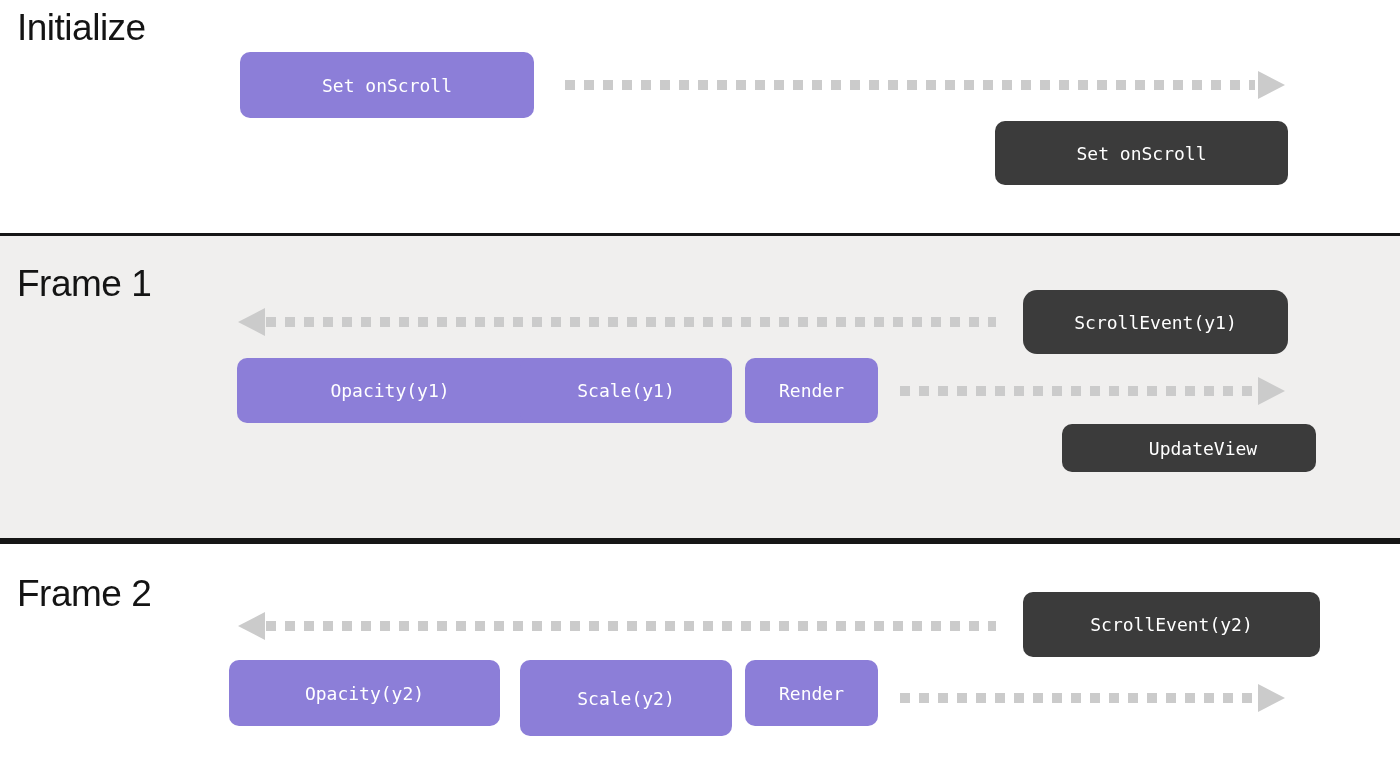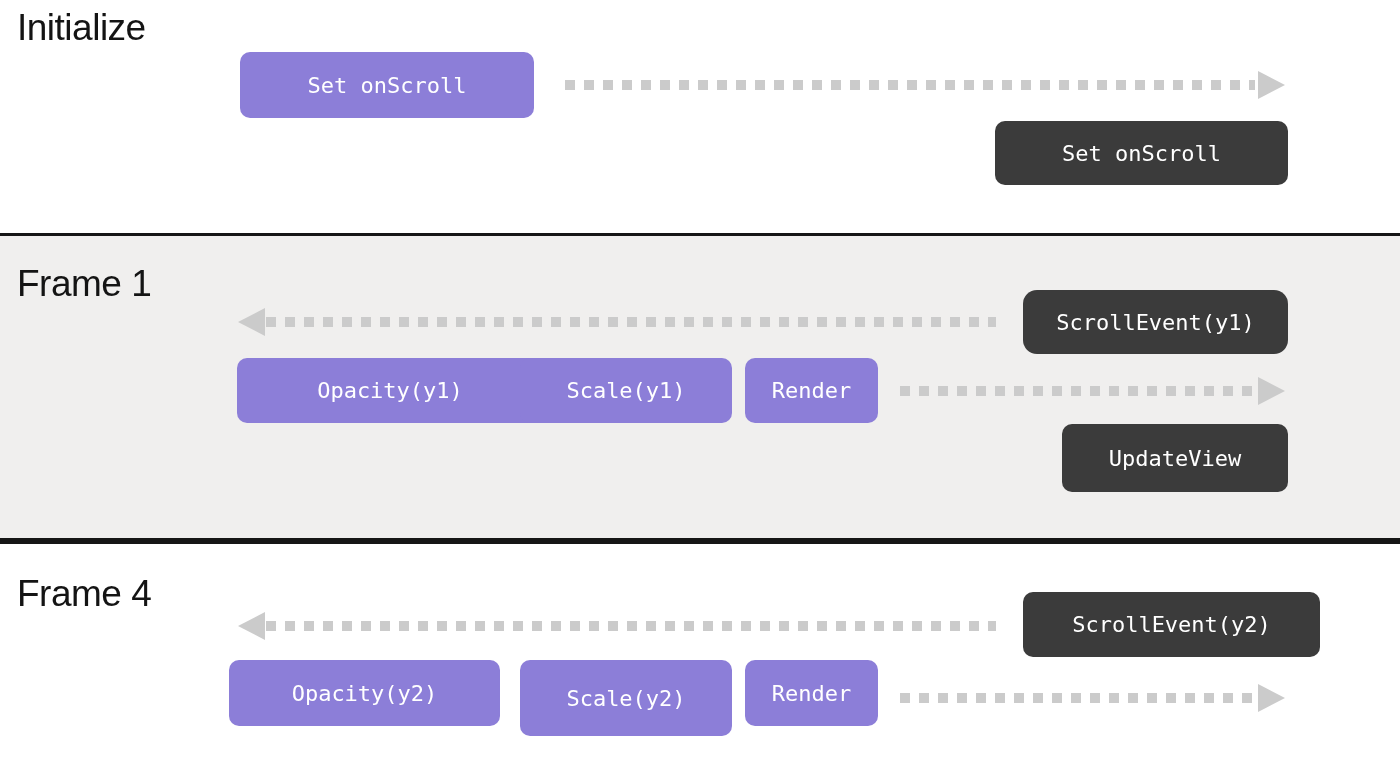--- a/index.html
+++ b/index.html
@@ -25,21 +25,21 @@
     color:var(--heading,#141414);
     letter-spacing:-0.5px;
     line-height:1.1;
     white-space:nowrap;
   }
   .node{
     position:absolute;
     border-radius:10px;
     display:flex;align-items:center;justify-content:center;
     font-family:"DejaVu Sans Mono","Liberation Mono",monospace;
-    font-size:22px;
+    font-size:18px;
     color:var(--text-light,#ffffff);
     white-space:nowrap;
   }
   .node.purple{background:var(--purple,#8c7ed8);}
   .node.dark{background:var(--dark,#3b3b3b);}
   .dash-line{
     position:absolute;height:10px;
     background:repeating-linear-gradient(90deg,
       var(--arrow,#cbcbcb) 0px, var(--arrow,#cbcbcb) 10px,
       transparent 10px, transparent 19px);
@@ -78,25 +78,25 @@
 
     <div class="node purple" style="left:237px;top:122px;width:306px;height:65px;">Opacity(y1)</div>
     <div class="node purple" style="left:520px;top:122px;width:212px;height:65px;">Scale(y1)</div>
     <div class="node purple" style="left:745px;top:122px;width:133px;height:65px;">Render</div>
 
     <div>
       <div class="dash-line" style="left:900px;top:150px;width:356px;"></div>
       <div class="head right" style="left:1258px;top:141px;"></div>
     </div>
 
-    <div class="node dark" style="left:1062px;top:188px;width:226px;height:68px;">UpdateView</div>
+    <div class="node dark" style="left:1062px;top:188px;width:226px;height:48px;padding-left:28px;">UpdateView</div>
   </section>
 
   <section class="band band-frame2">
-    <h2 class="band-title" style="top:30px;margin:0;">Frame 4</h2>
+    <h2 class="band-title" style="top:30px;margin:0;">Frame 2</h2>
 
     <div>
       <div class="head left" style="left:238px;top:68px;"></div>
       <div class="dash-line" style="left:266px;top:77px;width:730px;"></div>
     </div>
 
     <div class="node dark" style="left:1023px;top:48px;width:297px;height:65px;">ScrollEvent(y2)</div>
 
     <div class="node purple" style="left:229px;top:116px;width:271px;height:66px;">Opacity(y2)</div>
     <div class="node purple" style="left:520px;top:116px;width:212px;height:76px;">Scale(y2)</div>

